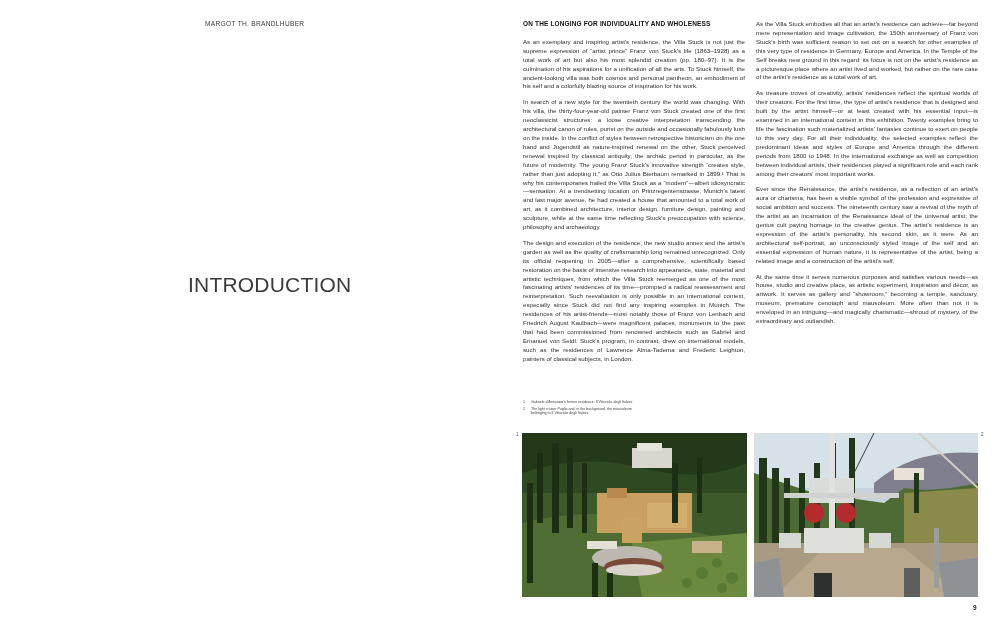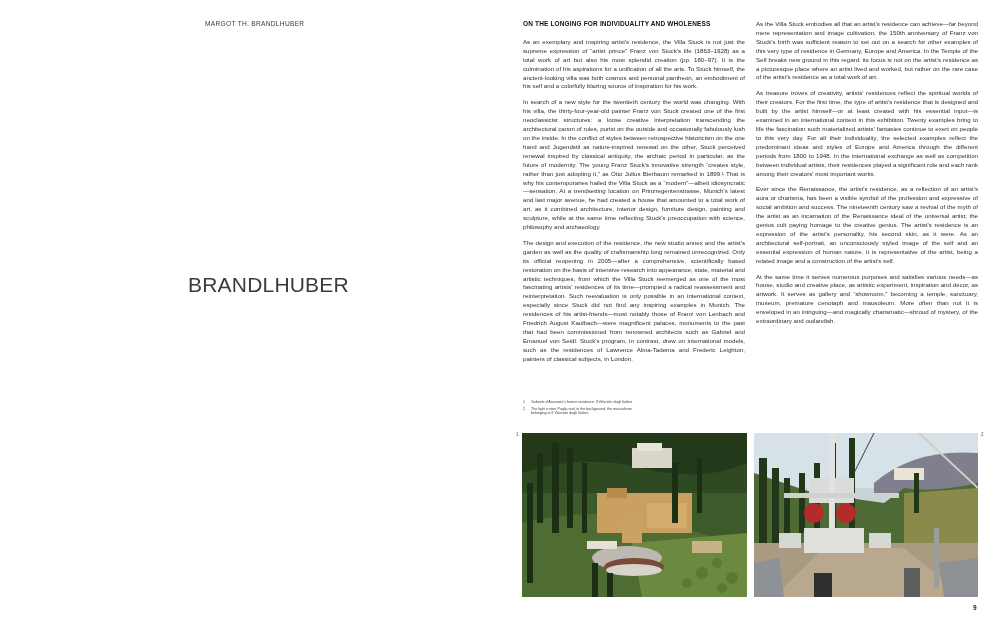--- a/index.html
+++ b/index.html
@@ -18,21 +18,21 @@
   .photo { position: absolute; overflow: hidden; }
   .photo1 { left: 522px; top: 433px; width: 225px; height: 164px; }
   .photo2 { left: 754px; top: 433px; width: 224px; height: 164px; }
   .page-number { position: absolute; left: 973px; top: 604px; font-size: 6.5px; font-weight: bold; color: #222; }
 </style>
 </head>
 <body>
 
 <div>
   <div class="author">MARGOT TH. BRANDLHUBER</div>
-  <div class="intro-title">BRANDLHUBER</div>
+  <div class="intro-title">INTRODUCTION</div>
 </div>
 
 <div>
   <div class="col col1">
     <div class="section-heading">ON THE LONGING FOR INDIVIDUALITY AND WHOLENESS</div>
     <p>As an exemplary and inspiring artist's residence, the Villa Stuck is not just the supreme expression of “artist prince” Franz von Stuck's life (1863–1928) as a total work of art but also his most splendid creation (pp. 180–97). It is the culmination of his aspirations for a unification of all the arts. To Stuck himself, the ancient-looking villa was both cosmos and personal pantheon, an embodiment of his self and a colorfully blazing source of inspiration for his work.</p>
     <p>In search of a new style for the twentieth century the world was changing. With his villa, the thirty-four-year-old painter Franz von Stuck created one of the first neoclassicist structures: a loose creative interpretation transcending the architectural canon of rules, purist on the outside and occasionally fabulously lush on the inside. In the conflict of styles between retrospective historicism on the one hand and Jugendstil as nature-inspired renewal on the other, Stuck perceived renewal inspired by classical antiquity, the archaic period in particular, as the future of modernity. The young Franz Stuck's innovative strength “creates style, rather than just adopting it,” as Otto Julius Bierbaum remarked in 1899.¹ That is why his contemporaries hailed the Villa Stuck as a “modern”—albeit idiosyncratic—sensation. At a trendsetting location on Prinzregentenstrasse, Munich's latest and last major avenue, he had created a house that amounted to a total work of art, as it combined architecture, interior design, furniture design, painting and sculpture, while at the same time reflecting Stuck's preoccupation with science, philosophy and archaeology.</p>
     <p>The design and execution of the residence, the new studio annex and the artist's garden as well as the quality of craftsmanship long remained unrecognized. Only its official reopening in 2005—after a comprehensive, scientifically based restoration on the basis of intensive research into appearance, state, material and artistic techniques, from which the Villa Stuck reemerged as one of the most fascinating artists' residences of its time—prompted a radical reassessment and reinterpretation. Such reevaluation is only possible in an international context, especially since Stuck did not find any inspiring examples in Munich. The residences of his artist-friends—most notably those of Franz von Lenbach and Friedrich August Kaulbach—were magnificent palaces, monuments to the past that had been commissioned from renowned architects such as Gabriel and Emanuel von Seidl. Stuck's program, in contrast, drew on international models, such as the residences of Lawrence Alma-Tadema and Frederic Leighton, painters of classical subjects, in London.</p>
   </div>
 

